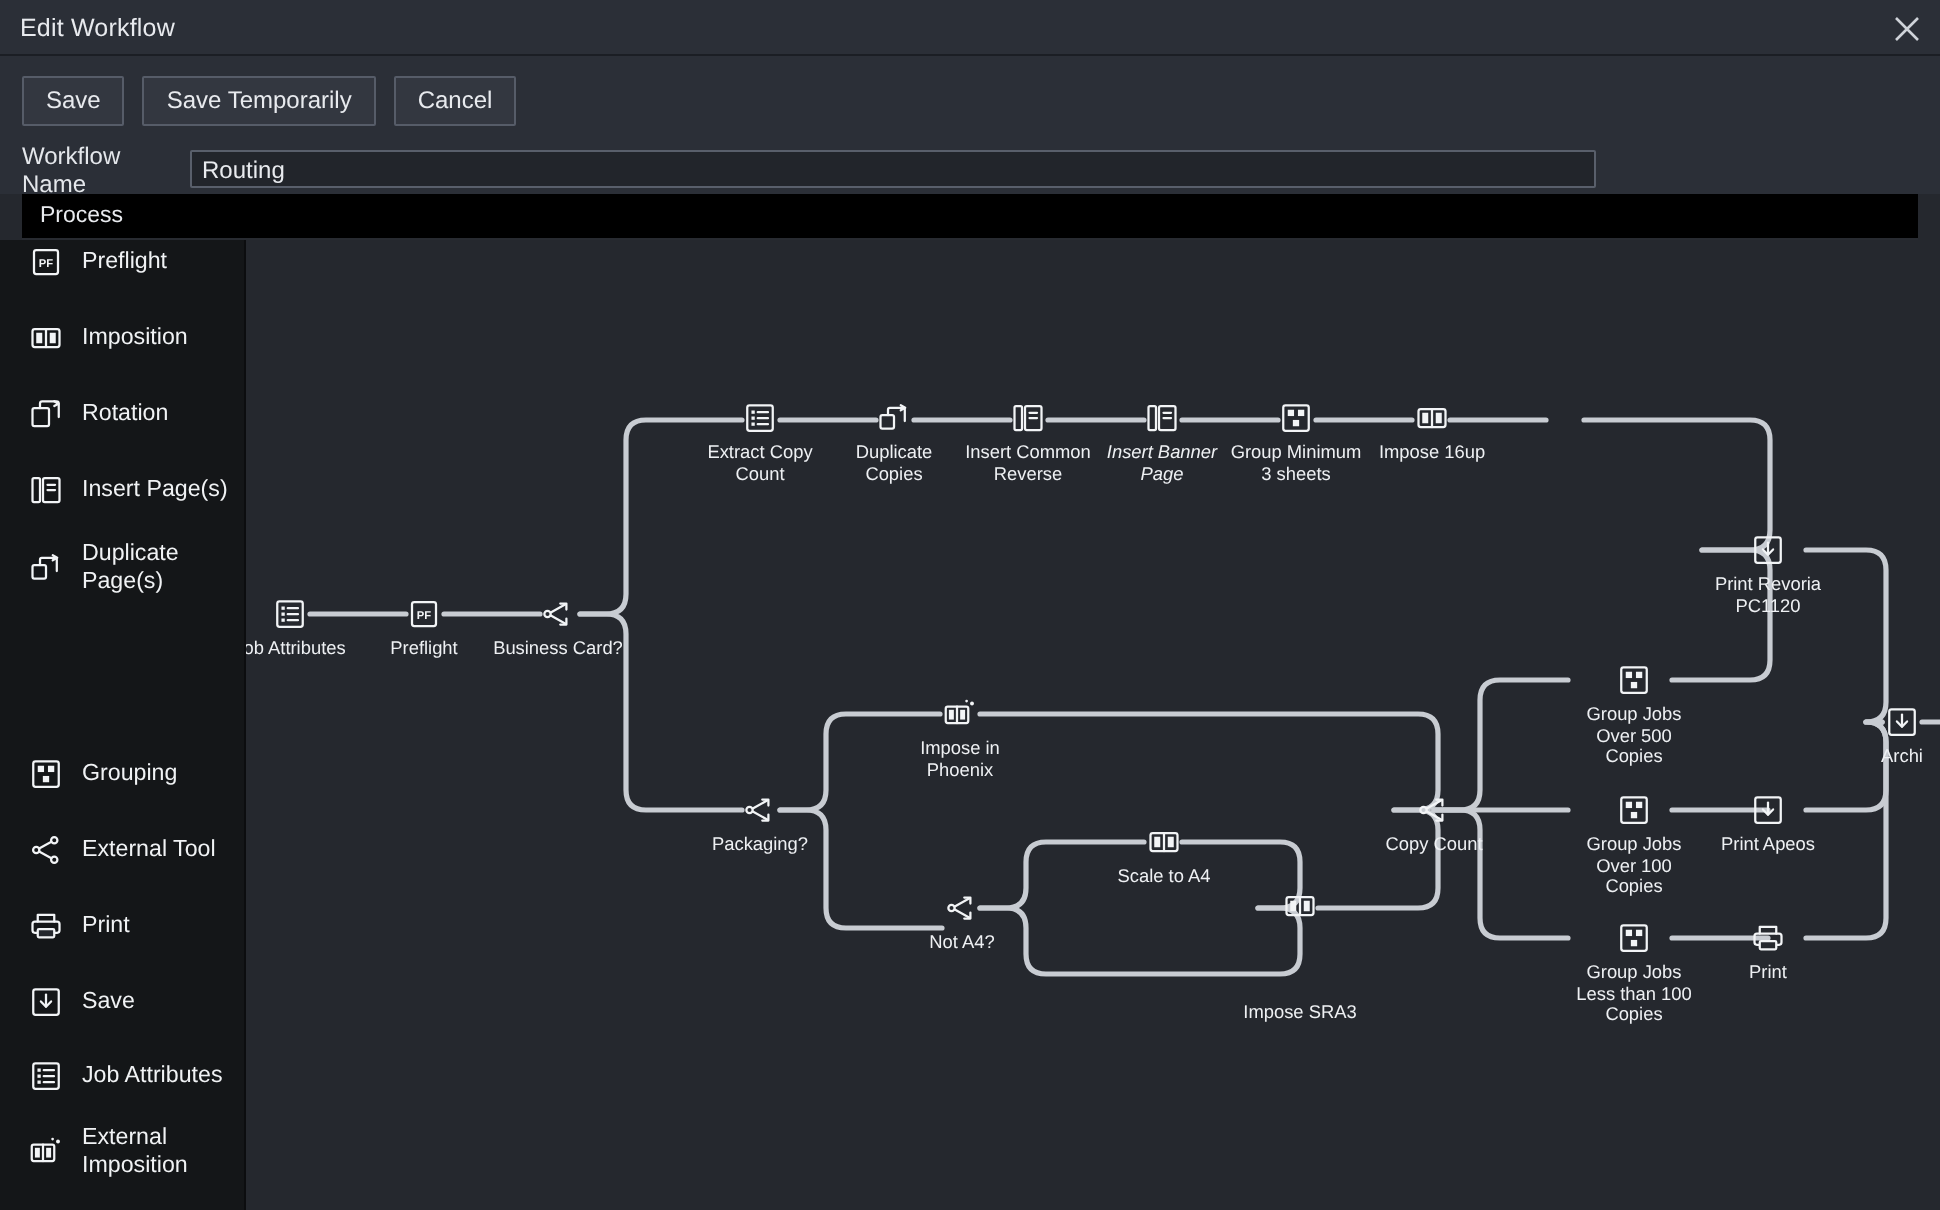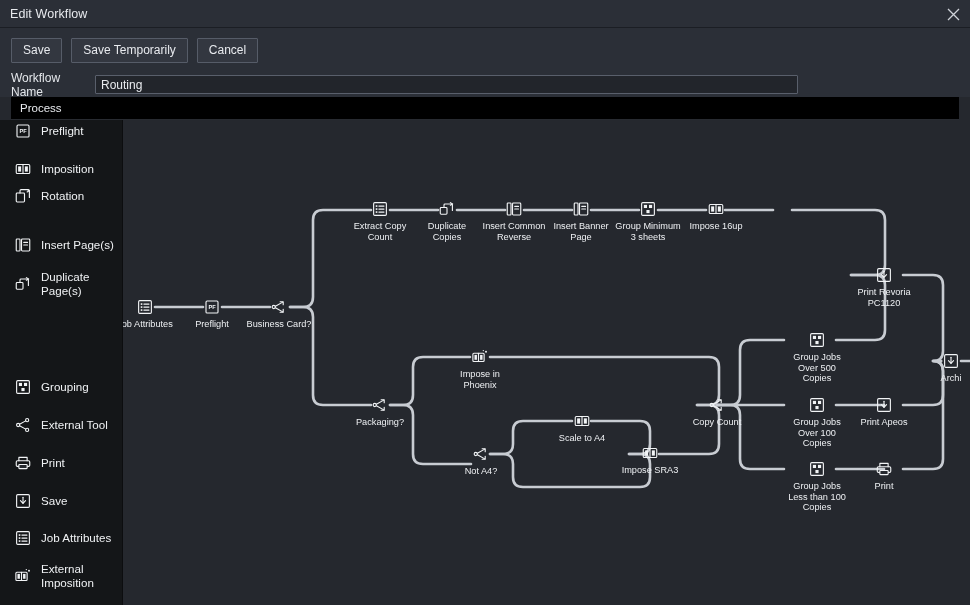--- a/index.html
+++ b/index.html
@@ -153,21 +153,21 @@
         <span class="s-ico">
           <svg width="18" height="18" viewBox="0 0 24 24" fill="none" stroke="#f2f4f6" stroke-width="1.5" stroke-linecap="round" stroke-linejoin="round">
             <rect x="3" y="6" width="18" height="12" rx="1.5"></rect>
             <line x1="12" y1="6" x2="12" y2="18"></line>
             <rect x="5.5" y="8.5" width="4" height="7" fill="#f2f4f6" stroke="none"></rect>
             <rect x="14.5" y="8.5" width="4" height="7" fill="#f2f4f6" stroke="none"></rect>
           </svg>
         </span>
         <span class="s-lbl" style="white-space: pre-line;">Imposition</span>
       </div>
-      <div class="side-item" style="top: 66px; height: 19px;">
+      <div class="side-item" style="top: 77px; height: 19px;">
         <span class="s-ico">
           <svg width="18" height="18" viewBox="0 0 24 24" fill="none" stroke="#f2f4f6" stroke-width="1.5" stroke-linecap="round" stroke-linejoin="round">
             <rect x="3" y="8" width="11" height="12" rx="1.2"></rect>
             <path d="M8 8 V5 a1.5 1.5 0 0 1 1.5-1.5 H19 a1.5 1.5 0 0 1 1.5 1.5 V14"></path>
             <path d="M17.5 3.5 l2.8 1.6 -2.8 1.6"></path>
           </svg>
         </span>
         <span class="s-lbl" style="white-space: pre-line;">Rotation</span>
       </div>
       <div class="side-item" style="top: 115px; height: 19px;">
@@ -379,21 +379,21 @@
             <svg width="18" height="18" viewBox="0 0 24 24" fill="none" stroke="#f2f4f6" stroke-width="1.5" stroke-linecap="round" stroke-linejoin="round">
               <rect x="3" y="4" width="5" height="16" rx="1"></rect>
               <rect x="10" y="4" width="11" height="16" rx="1.2"></rect>
               <line x1="13" y1="8.5" x2="18" y2="8.5"></line>
               <line x1="13" y1="12" x2="18" y2="12"></line>
             </svg>
           </div>
           <div class="n-lbl">Insert Common
 Reverse</div>
         </div>
-        <div class="node" style="left: 458px; top: 80px;">
+        <div class="node" style="left: 458px; top: 80px; font-style: italic;">
           <div class="n-ico">
             <svg width="18" height="18" viewBox="0 0 24 24" fill="none" stroke="#f2f4f6" stroke-width="1.5" stroke-linecap="round" stroke-linejoin="round">
               <rect x="3" y="4" width="5" height="16" rx="1"></rect>
               <rect x="10" y="4" width="11" height="16" rx="1.2"></rect>
               <line x1="13" y1="8.5" x2="18" y2="8.5"></line>
               <line x1="13" y1="12" x2="18" y2="12"></line>
             </svg>
           </div>
           <div class="n-lbl">Insert Banner
 Page</div>
@@ -463,21 +463,21 @@
           <div class="n-ico">
             <svg width="18" height="18" viewBox="0 0 24 24" fill="none" stroke="#f2f4f6" stroke-width="1.5" stroke-linecap="round" stroke-linejoin="round">
               <rect x="3" y="6" width="18" height="12" rx="1.5"></rect>
               <line x1="12" y1="6" x2="12" y2="18"></line>
               <rect x="5.5" y="8.5" width="4" height="7" fill="#f2f4f6" stroke="none"></rect>
               <rect x="14.5" y="8.5" width="4" height="7" fill="#f2f4f6" stroke="none"></rect>
             </svg>
           </div>
           <div class="n-lbl">Scale to A4</div>
         </div>
-        <div class="node" style="left: 527px; top: 324px;">
+        <div class="node" style="left: 527px; top: 324px; gap: 36px;">
           <div class="n-ico">
             <svg width="18" height="18" viewBox="0 0 24 24" fill="none" stroke="#f2f4f6" stroke-width="1.5" stroke-linecap="round" stroke-linejoin="round">
               <rect x="3" y="6" width="18" height="12" rx="1.5"></rect>
               <line x1="12" y1="6" x2="12" y2="18"></line>
               <rect x="5.5" y="8.5" width="4" height="7" fill="#f2f4f6" stroke="none"></rect>
               <rect x="14.5" y="8.5" width="4" height="7" fill="#f2f4f6" stroke="none"></rect>
             </svg>
           </div>
           <div class="n-lbl">Impose SRA3</div>
         </div>

